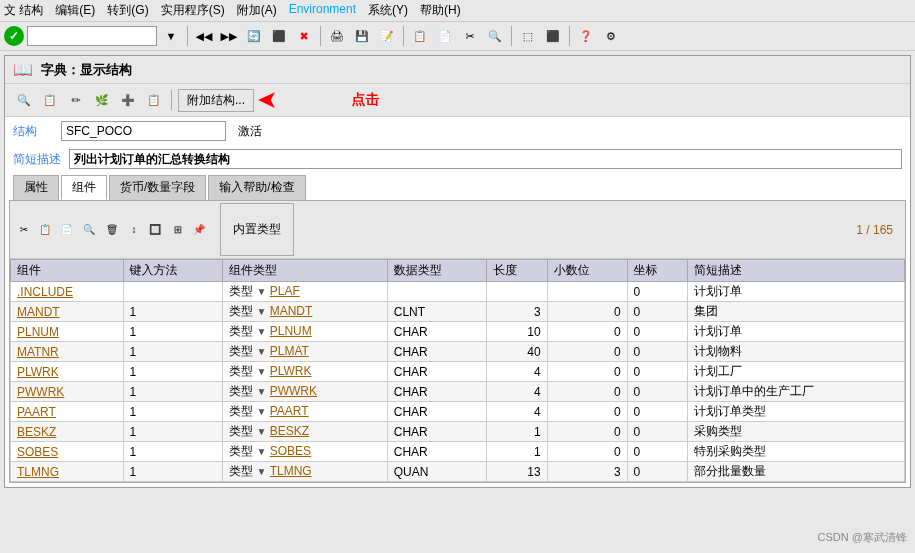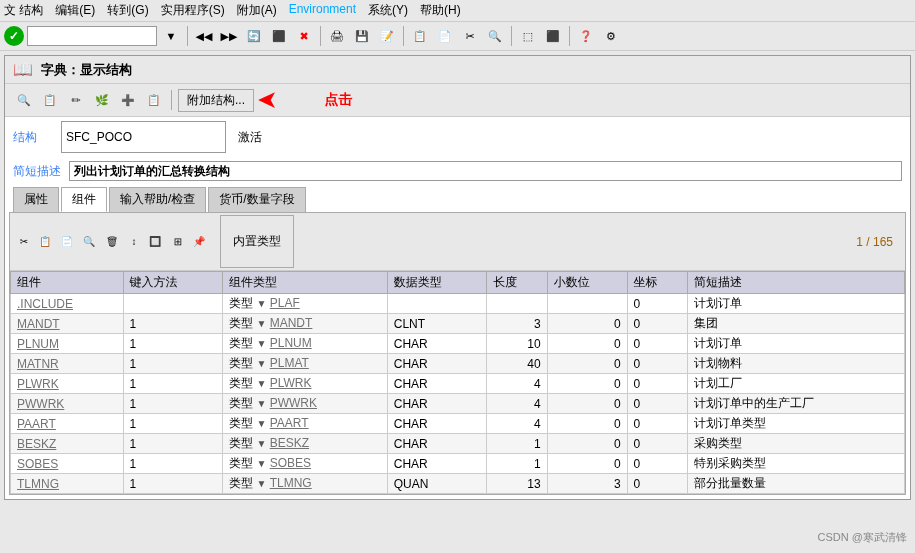--- a/index.html
+++ b/index.html
@@ -18,40 +18,40 @@
     .main-content { background: #fff; margin: 4px; border: 1px solid #999; }
     
     .window-title { background: #e8e8e8; padding: 4px 8px; font-size: 13px; font-weight: bold; border-bottom: 1px solid #ccc; display: flex; align-items: center; gap: 8px; }
     
     .sub-toolbar { background: #e8e8e8; padding: 3px 8px; display: flex; align-items: center; gap: 4px; border-bottom: 1px solid #ccc; }
     .sub-toolbar-btn { width: 22px; height: 22px; display: flex; align-items: center; justify-content: center; cursor: pointer; border: 1px solid transparent; font-size: 11px; }
     .hier-btn { padding: 2px 8px; border: 1px solid #aaa; background: #e8e8e8; cursor: pointer; font-size: 12px; }
     
     .fields-row { display: flex; align-items: center; padding: 4px 8px; gap: 8px; }
     .field-label { font-size: 12px; color: #3b82f6; min-width: 40px; }
-    .field-value { border: 1px solid #999; background: white; padding: 8px 4px; font-size: 12px; min-width: 120px; }
+    .field-value { border: 1px solid #999; background: white; padding: 2px 4px; font-size: 12px; min-width: 120px; }
     .field-status { font-size: 12px; margin-left: 4px; }
     .field-desc { border: 1px solid #999; background: white; padding: 2px 4px; font-size: 12px; flex: 1; font-weight: bold; }
     
     .tabs { display: flex; padding: 2px 8px 0; gap: 0; }
     .tab { padding: 3px 10px; border: 1px solid #aaa; border-bottom: none; background: #d0d0d0; cursor: pointer; font-size: 12px; margin-right: 2px; }
     .tab.active { background: #fff; border-bottom: 1px solid white; z-index: 1; }
     
     .table-section { border: 1px solid #aaa; margin: 0 4px 4px 4px; }
     
     .table-toolbar { background: #e8e8e8; padding: 2px 4px; display: flex; align-items: center; gap: 2px; border-bottom: 1px solid #ccc; }
     .t-btn { width: 20px; height: 20px; display: flex; align-items: center; justify-content: center; cursor: pointer; border: 1px solid transparent; font-size: 10px; }
     .inner-type-btn { padding: 17px 12px; border: 1px solid #aaa; background: #e8e8e8; cursor: pointer; font-size: 12px; margin-left: 8px; }
     .page-info { margin-left: auto; font-size: 12px; color: #a16207; padding-right: 8px; }
     
     .data-table { width: 100%; border-collapse: collapse; font-size: 12px; }
     .data-table th { background: #d0d0e0; border: 1px solid #aaa; padding: 2px 6px; text-align: left; font-weight: normal; white-space: nowrap; }
     .data-table td { border: 1px solid #ccc; padding: 1px 6px; white-space: nowrap; height: 18px; }
     .data-table tr:nth-child(even) { background: #f5f5f5; }
-    .link-text { color: #737373; text-decoration: underline; cursor: pointer; }
+    .link-text { color: #a16207; text-decoration: underline; cursor: pointer; }
     .arrow-icon { color: #555; font-size: 10px; }
     
     .watermark { position: fixed; bottom: 8px; right: 8px; font-size: 11px; color: #888; }
   </style>
 </head>
 <body>
 
 <div class="menu-bar">
   <span class="menu-item">文 结构</span>
   <span class="menu-item">编辑(E)</span>
@@ -101,39 +101,39 @@
     <div class="sub-toolbar-btn">🔍</div>
     <div class="sub-toolbar-btn">📋</div>
     <div class="sub-toolbar-btn">✏</div>
     <div class="sub-toolbar-btn">🌿</div>
     <div class="sub-toolbar-btn">➕</div>
     <div class="sub-toolbar-btn">📋</div>
     <div class="toolbar-sep"></div>
     <button class="hier-btn">附加结构...</button>
 
     <span style="color:red; font-size:22px; font-weight:bold; display:inline-block; transform: scaleX(-1);">➤</span>
-    <span style="color:red; font-size:14px; font-weight:bold; margin-left:44px;">点击</span>
+    <span style="color:red; font-size:14px; font-weight:bold; margin-left:71px;">点击</span>
   </div>
 
   <div class="fields-row">
     <span class="field-label">结构</span>
     <input type="text" class="field-value" value="SFC_POCO" style="">
     <span class="field-status">激活</span>
   </div>
 
   <div class="fields-row">
     <span class="field-label">简短描述</span>
     <input type="text" class="field-desc" value="列出计划订单的汇总转换结构" style="">
   </div>
 
   <div class="tabs">
     <div class="tab">属性</div>
     <div class="tab active">组件</div>
+    <div class="tab">货币/数量字段</div>
     <div class="tab">输入帮助/检查</div>
-    <div class="tab">货币/数量字段</div>
   </div>
 
   <div class="table-section">
 
     <div class="table-toolbar">
       <div class="t-btn">✂</div>
       <div class="t-btn">📋</div>
       <div class="t-btn">📄</div>
       <div class="t-btn">🔍</div>
       <div class="t-btn">🗑</div>

